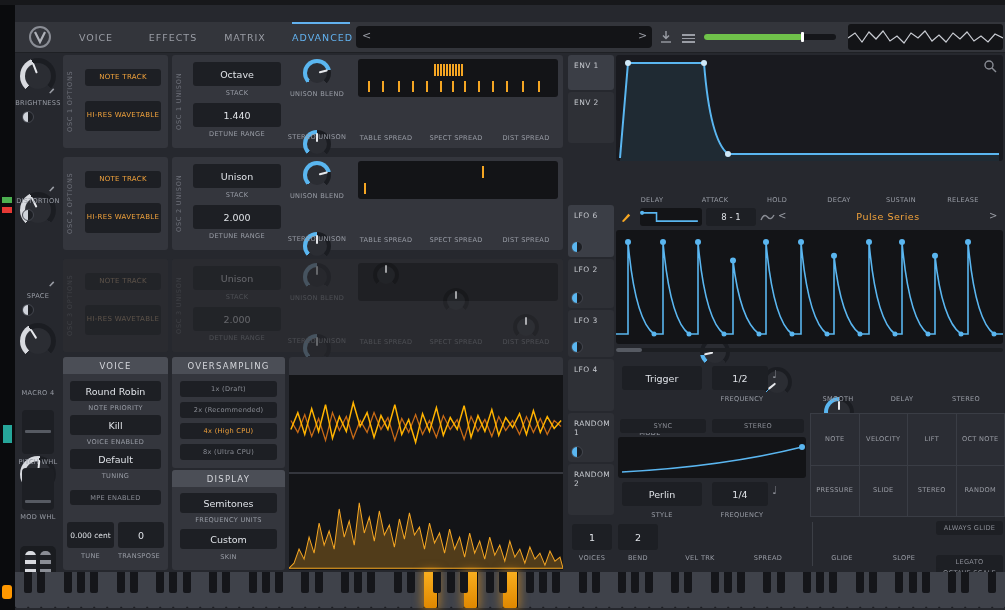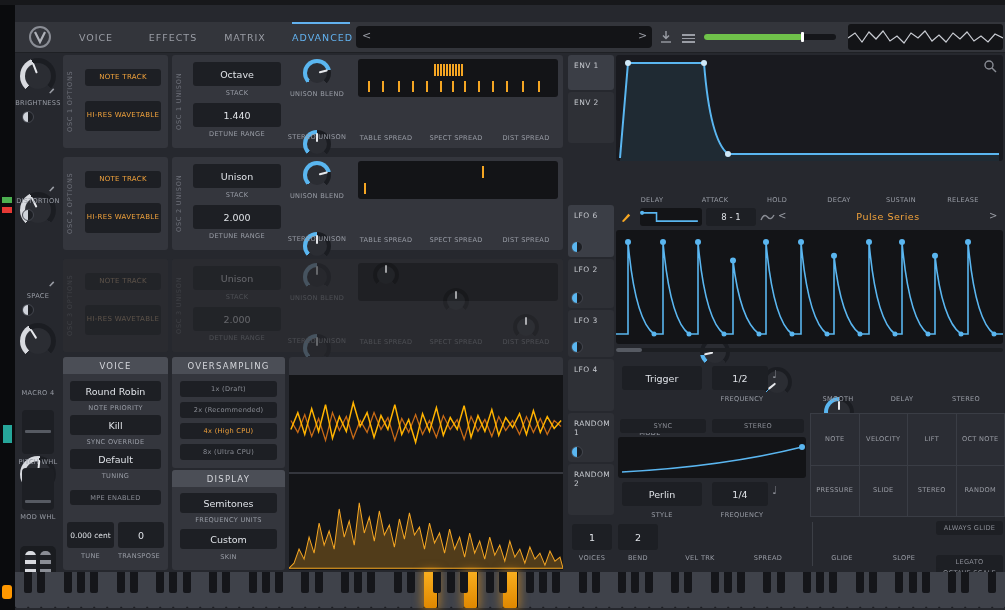--- a/index.html
+++ b/index.html
@@ -322,21 +322,21 @@
     <div class="sublabel a" style="left:292px;top:79px;width:62px;">TABLE SPREAD</div>
     <div class="sublabel a" style="left:362px;top:79px;width:62px;">SPECT SPREAD</div>
     <div class="sublabel a" style="left:432px;top:79px;width:62px;">DIST SPREAD</div>
   </div>
 
   <div class="panel a" style="left:63px;top:357px;width:105px;height:213px;"></div>
   <div class="hdrbar a" style="left:63px;top:357px;width:105px;height:17px;border-radius:3px 3px 0 0;">VOICE</div>
   <div class="valbox a" style="left:70px;top:381px;width:91px;height:20px;">Round Robin</div>
   <div class="sublabel a" style="left:70px;top:404px;width:91px;">NOTE PRIORITY</div>
   <div class="valbox a" style="left:70px;top:415px;width:91px;height:20px;">Kill</div>
-  <div class="sublabel a" style="left:70px;top:438px;width:91px;">SYNC OVERRIDE</div>
+  <div class="sublabel a" style="left:70px;top:438px;width:91px;">VOICE ENABLED</div>
   <div class="valbox a" style="left:70px;top:449px;width:91px;height:20px;">Default</div>
   <div class="sublabel a" style="left:70px;top:472px;width:91px;">TUNING</div>
   <div class="gbtn a" style="left:70px;top:490px;width:91px;height:15px;">MPE ENABLED</div>
   <div class="valbox small a" style="left:67px;top:522px;width:47px;height:26px;">0.000 cent</div>
   <div class="valbox a" style="left:118px;top:522px;width:46px;height:26px;">0</div>
   <div class="sublabel a" style="left:67px;top:552px;width:47px;">TUNE</div>
   <div class="sublabel a" style="left:110px;top:552px;width:58px;">TRANSPOSE</div>
 
   <div class="panel a" style="left:172px;top:357px;width:113px;height:111px;"></div>
   <div class="hdrbar a" style="left:172px;top:357px;width:113px;height:17px;border-radius:3px 3px 0 0;">OVERSAMPLING</div>

